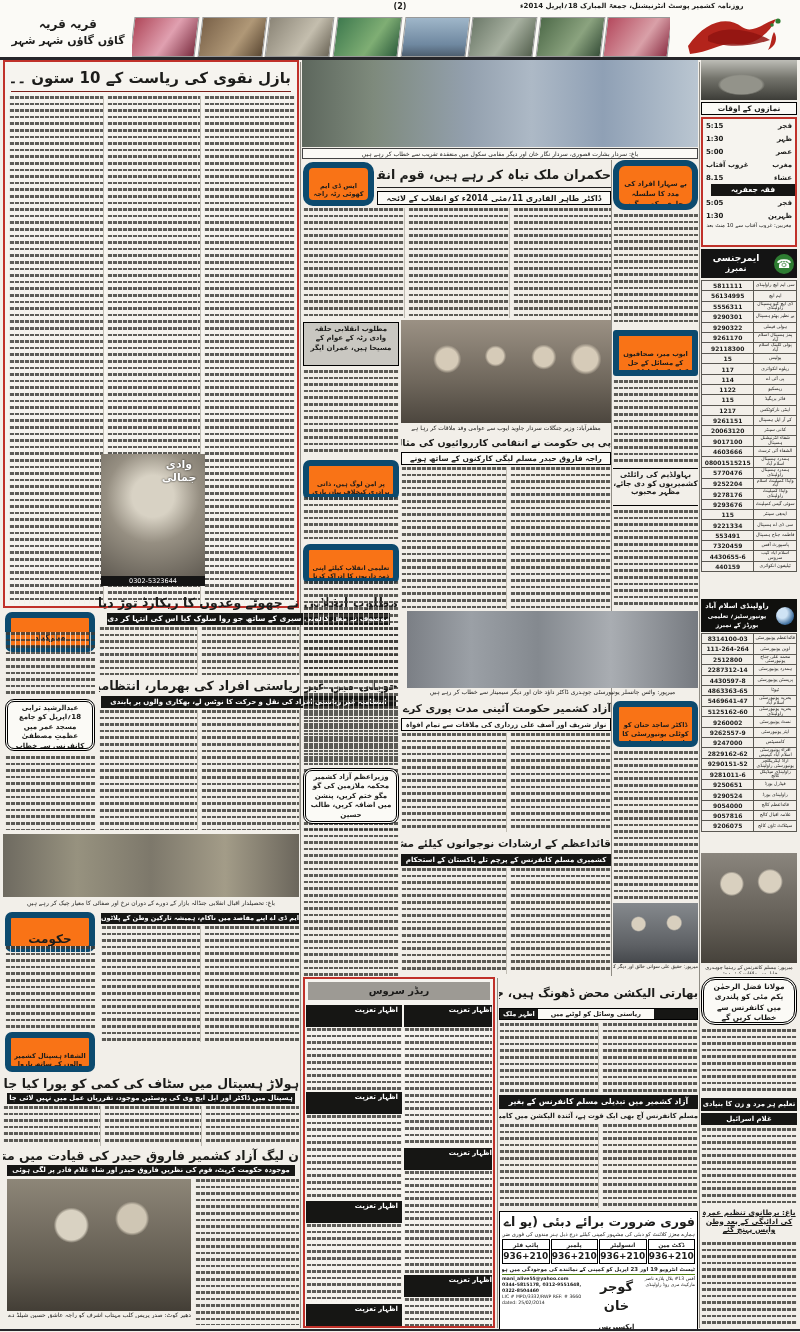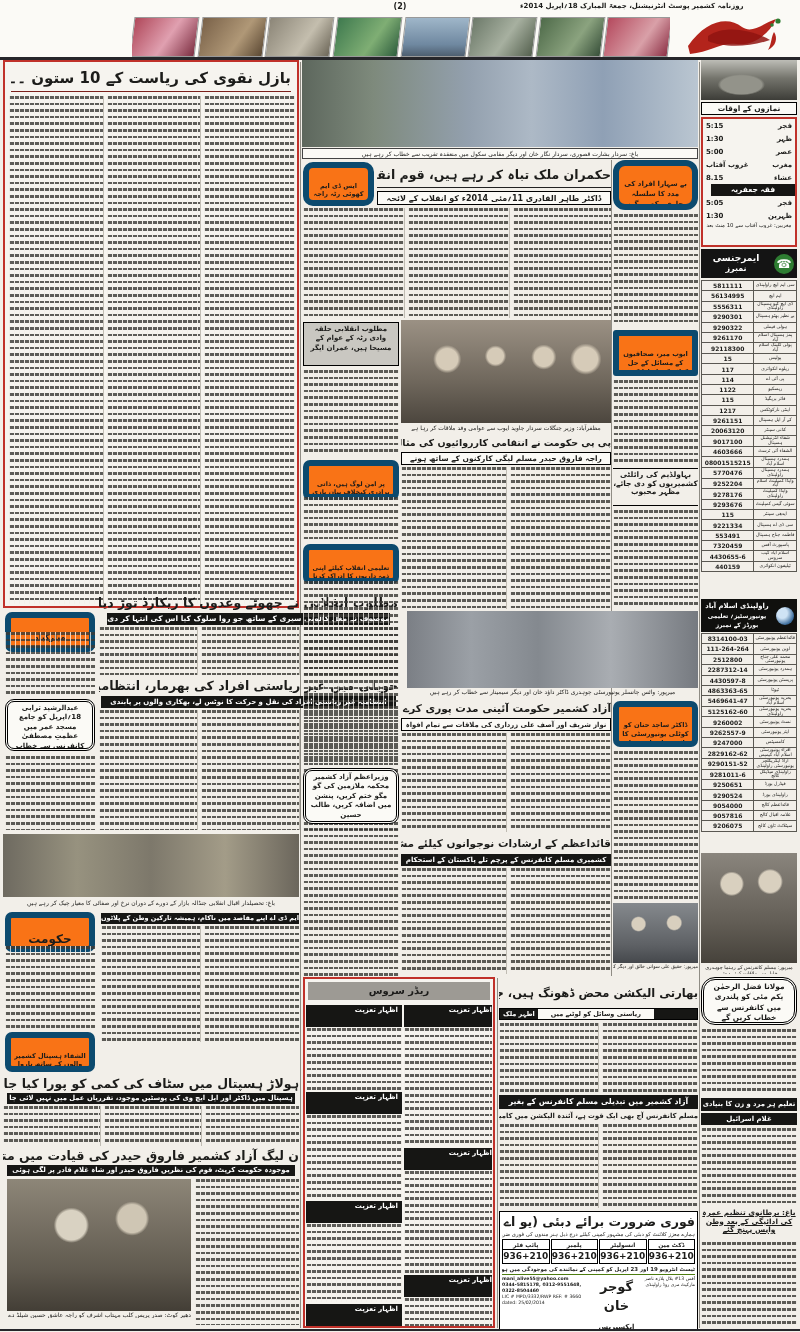--- a/index.html
+++ b/index.html
@@ -46,20 +46,24 @@
 </style>
 </head>
 <body>
 
 <div class="abs" style="left:0;top:0;width:800px;height:16px;background:#fbfaf6;">
   <div class="abs h nowrap" style="left:370;top:2px;left:370px;width:60px;height:12px;font-size:8px;">(2)</div>
   <div class="abs nowrap" style="left:520px;top:2px;width:274px;height:12px;font-size:7px;font-weight:bold;text-align:left;">روزنامہ کشمیر پوسٹ انٹرنیشنل، جمعۃ المبارک 18؍اپریل 2014ء</div>
 </div>
 
 <div class="abs" style="left:0;top:16px;width:800px;height:42px;background:#fbfaf6;">
+  <div class="abs" style="left:8px;top:1px;width:120px;height:40px;">
+    <div style="font-size:12px;font-weight:bold;text-align:center;">قریہ قریہ</div>
+    <div style="font-size:11px;font-weight:bold;text-align:center;margin-top:3px;">گاؤں گاؤں شہر شہر</div>
+  </div>
   <div class="abs strip" style="left:132px;top:1px;width:538px;height:40px;">
     <div class="sp photo" style="background:linear-gradient(120deg,#b54a5e,#d9a0a8 60%,#8e3247);"></div>
     <div class="sp photo" style="background:linear-gradient(120deg,#4f6b4a,#8ba37f 60%,#38503a);"></div>
     <div class="sp photo" style="background:linear-gradient(120deg,#6d7a6a,#a7b0a0 55%,#55614f);"></div>
     <div class="sp photo" style="background:linear-gradient(180deg,#9fb6c9,#6f88a0 70%,#4e5f70);"></div>
     <div class="sp photo" style="background:linear-gradient(120deg,#3f7a4f,#7fae74 60%,#2f5e3e);"></div>
     <div class="sp photo" style="background:linear-gradient(120deg,#8c8678,#c4beae 60%,#6d6759);"></div>
     <div class="sp photo" style="background:linear-gradient(120deg,#7a6249,#b09877 60%,#5c4934);"></div>
     <div class="sp photo" style="background:linear-gradient(120deg,#b0485a,#e0a0b0 55%,#7d2f42);"></div>
   </div>
@@ -81,20 +85,27 @@
 <div class="abs divider" style="left:497px;top:978px;width:1px;height:350px;"></div>
 
 <div class="abs rframe" style="left:3px;top:60px;width:296px;height:548px;">
   <div class="h" style="font-size:15px;height:26px;line-height:26px;margin:3px 6px 2px;border-bottom:1px solid #7b1f1a;white-space:nowrap;">بازل نقوی کی ریاست کے 10 ستون ۔۔۔؟</div>
   <div class="abs" style="left:4px;top:34px;width:286px;height:508px;">
     <div class="cols">
       <div class="c fl"></div>
       <div class="c fl"></div>
       <div class="c fl"></div>
     </div>
+  </div>
+  <div class="abs photo" style="left:96px;top:392px;width:104px;height:132px;background:radial-gradient(circle at 50% 32%,#d8d2c4 0 20%,#968f82 45%,#57524a 100%);">
+    <div class="abs" style="right:3px;top:4px;width:46px;color:#fff;text-shadow:0 0 2px #000;font-weight:bold;text-align:center;">
+      <div style="font-size:11px;">وادی</div>
+      <div style="font-size:11px;">جمالی</div>
+    </div>
+    <div class="abs ltr" style="left:0;bottom:0;width:104px;height:10px;background:#141414;color:#fff;font-size:6.5px;text-align:center;line-height:10px;">0302-5323644</div>
   </div>
 </div>
 
 <div class="abs sbox" style="left:5px;top:612px;width:90px;height:14px;font-size:8px;line-height:12px;">مبارکباد</div>
 <div class="abs fl" style="left:5px;top:632px;width:90px;height:64px;"></div>
 <div class="abs dbox" style="left:5px;top:699px;width:90px;height:52px;font-size:7px;line-height:1.35;">عبدالرشید ترابی 18؍اپریل کو جامع مسجد عمر میں عظمتِ مصطفیٰ کانفرنس سے خطاب کریں گے</div>
 <div class="abs fl" style="left:5px;top:756px;width:90px;height:74px;"></div>
 
 <div class="abs" style="left:99px;top:594px;width:299px;height:238px;">
   <div class="h nowrap" style="font-size:12.5px;height:18px;line-height:18px;">مطلوب انقلابی نے جھوٹے وعدوں کا ریکارڈ توڑ دیا، ٹھیکیدار صادق</div>

